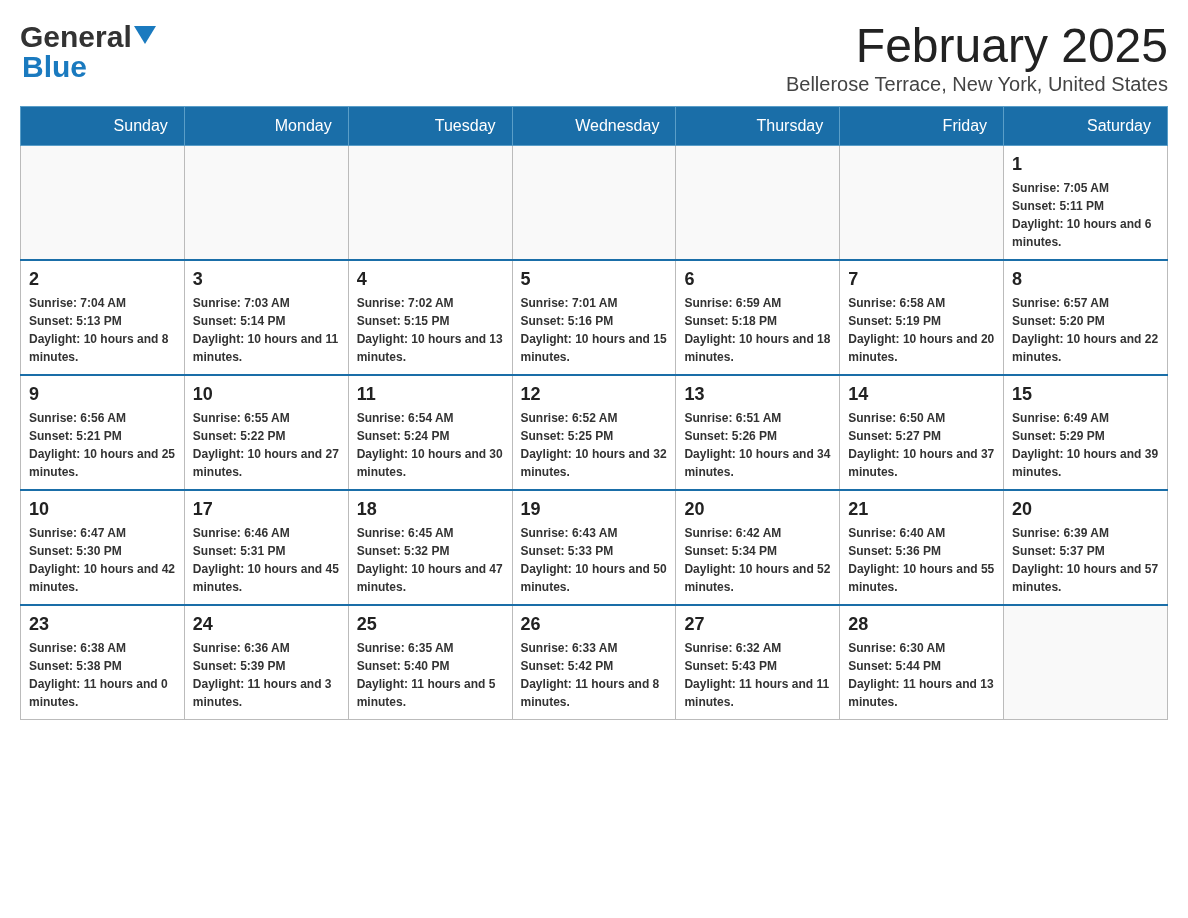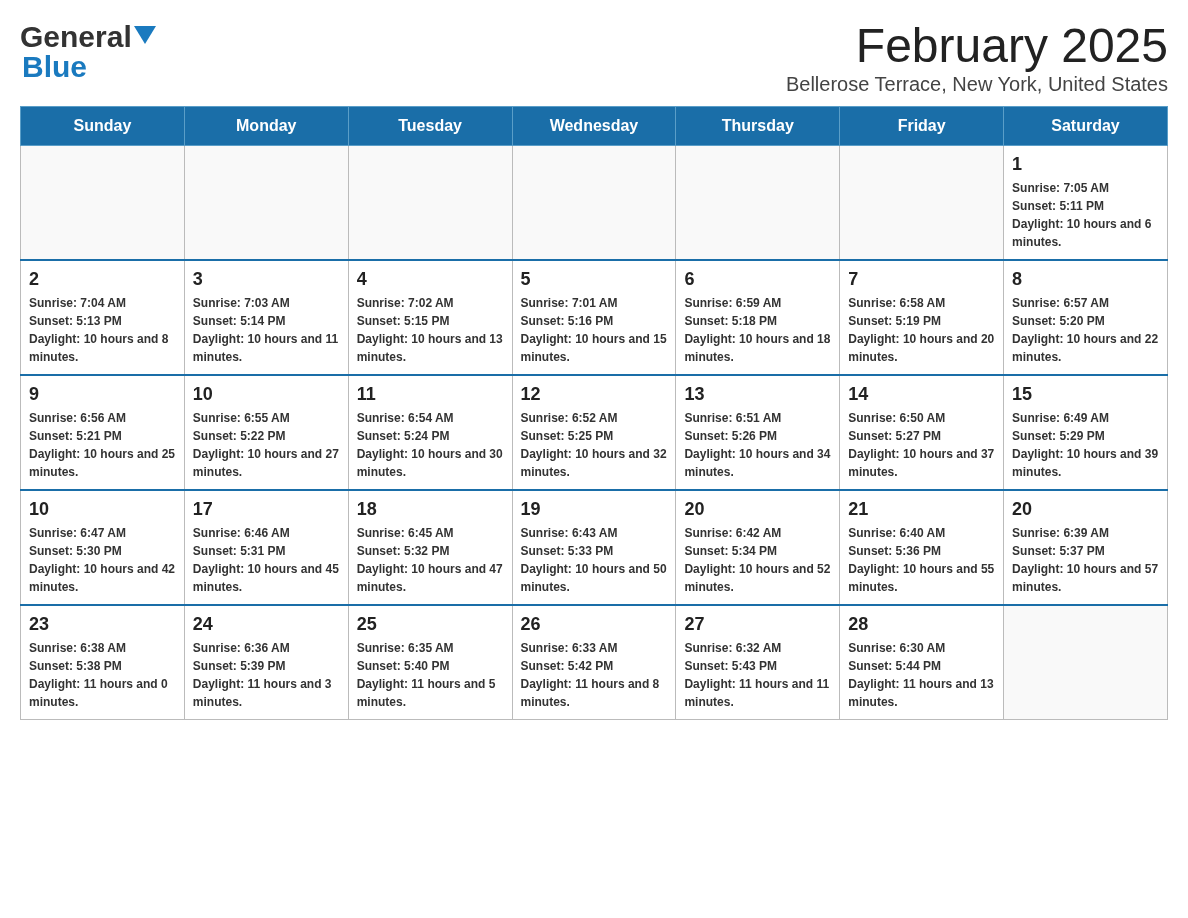--- a/index.html
+++ b/index.html
@@ -36,23 +36,23 @@
     }
     .calendar {
       width: 100%;
       border-collapse: collapse;
       border: 1px solid #888;
     }
     .calendar th {
       background-color: #1a6ea8;
       color: #fff;
       font-size: 16px;
-      font-weight: bold;
-      padding: 10px 8px;
-      text-align: center;
+      font-weight: normal;
+      padding: 10px 16px;
+      text-align: right;
       border: 1px solid #5a9ec8;
     }
     .calendar td {
       vertical-align: top;
       padding: 8px;
       border: 1px solid #bbb;
       width: calc(100% / 7);
       min-height: 110px;
       font-size: 12px;
       color: #333;

